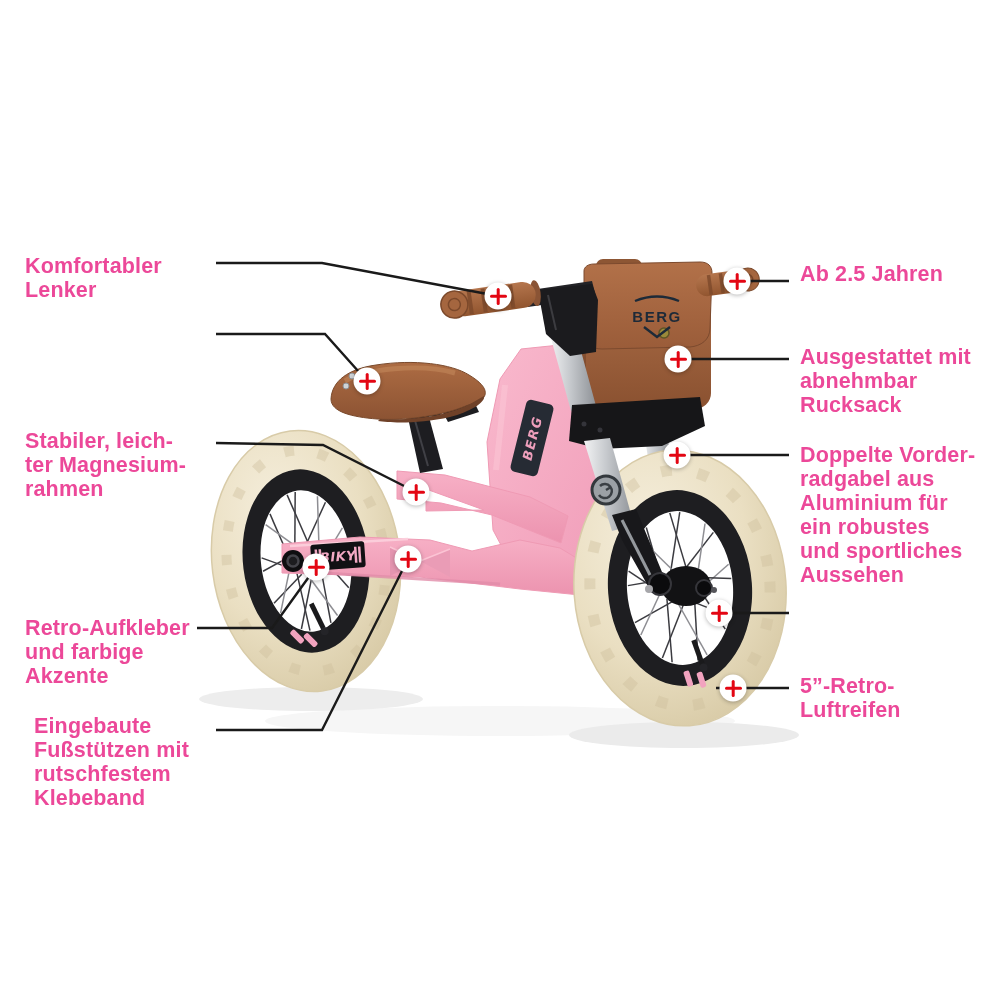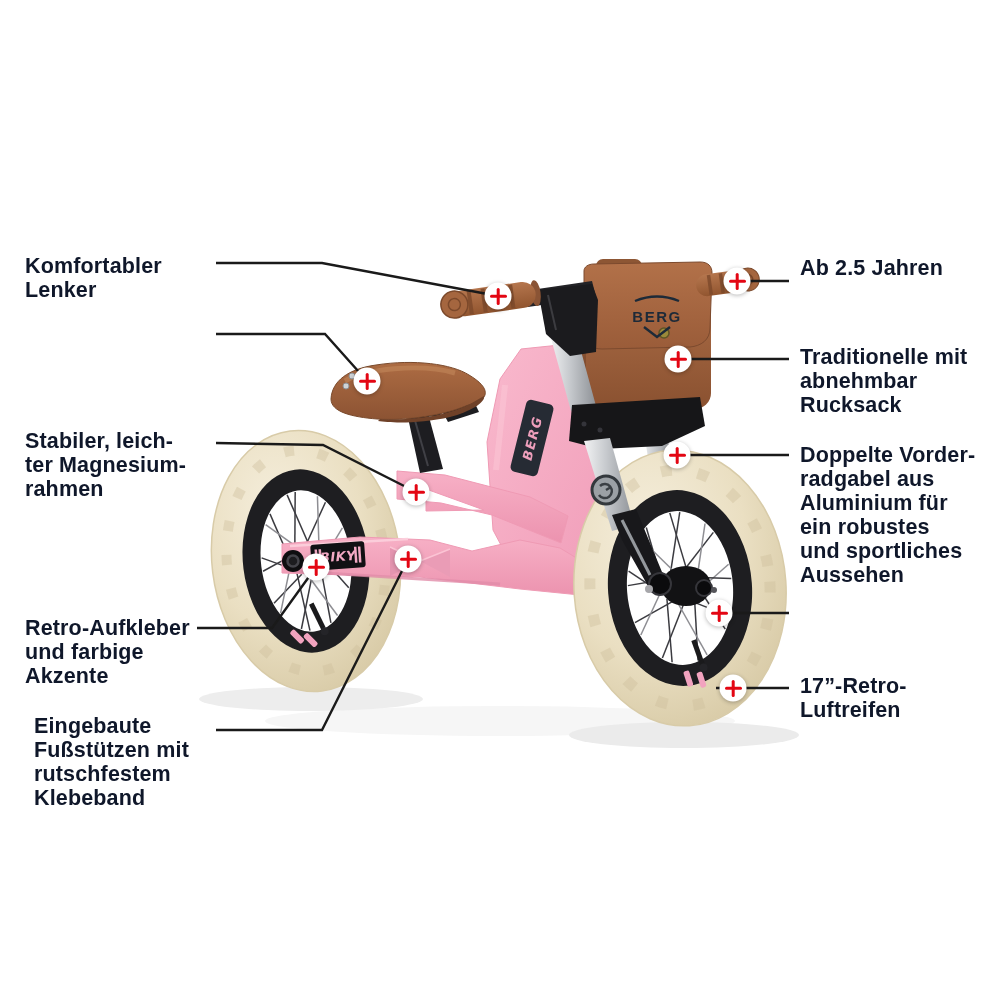--- a/index.html
+++ b/index.html
@@ -1,18 +1,18 @@
 <!DOCTYPE html>
 <html><head>
 <meta charset="utf-8">
 <style>
   html,body{margin:0;padding:0;background:#fff;}
   .stage{position:relative;width:1000px;height:1000px;background:#fff;overflow:hidden;
          font-family:"Liberation Sans",sans-serif;}
-  .label{position:absolute;font-weight:700;font-size:21.5px;line-height:24px;color:#0f172a;
+  .label{position:absolute;font-weight:700;font-size:21.5px;line-height:24px;color:#ec4899;
          white-space:pre-line;letter-spacing:.15px;}
   .marker{position:absolute;width:27px;height:27px;border-radius:50%;background:#fff;
           box-shadow:0 1px 4px rgba(0,0,0,.28);transform:translate(-50%,-50%);z-index:5;}
   .marker::before,.marker::after{content:"";position:absolute;left:50%;top:50%;
           background:#e30613;border-radius:2px;transform:translate(-50%,-50%);}
   .marker::before{width:17px;height:3.6px;}
   .marker::after{width:3.6px;height:17px;}
   svg.scene{position:absolute;left:0;top:0;z-index:1;}
 </style>
 </head>
@@ -264,26 +264,26 @@
   <div class="label" style="left:25px;top:616px">Retro-Aufkleber
 und farbige
 Akzente</div>
   <div class="label" style="left:25px;top:429px">Stabiler, leich-
 ter Magnesium-
 rahmen</div>
   <div class="label" style="left:34px;top:714px">Eingebaute
 Fußstützen mit
 rutschfestem
 Klebeband</div>
-  <div class="label" style="left:800px;top:256px">Ab 2.5 Jahren</div>
-  <div class="label" style="left:800px;top:345px">Traditionelle mit
+  <div class="label" style="left:800px;top:262px">Ab 2.5 Jahren</div>
+  <div class="label" style="left:800px;top:345px">Ausgestattet mit
 abnehmbar
 Rucksack</div>
   <div class="label" style="left:800px;top:443px">Doppelte Vorder-
 radgabel aus
 Aluminium für
 ein robustes
 und sportliches
 Aussehen</div>
-  <div class="label" style="left:800px;top:674px">17”-Retro-
+  <div class="label" style="left:800px;top:674px">5”-Retro-
 Luftreifen</div>
 
 </div>
 
 </body></html>

